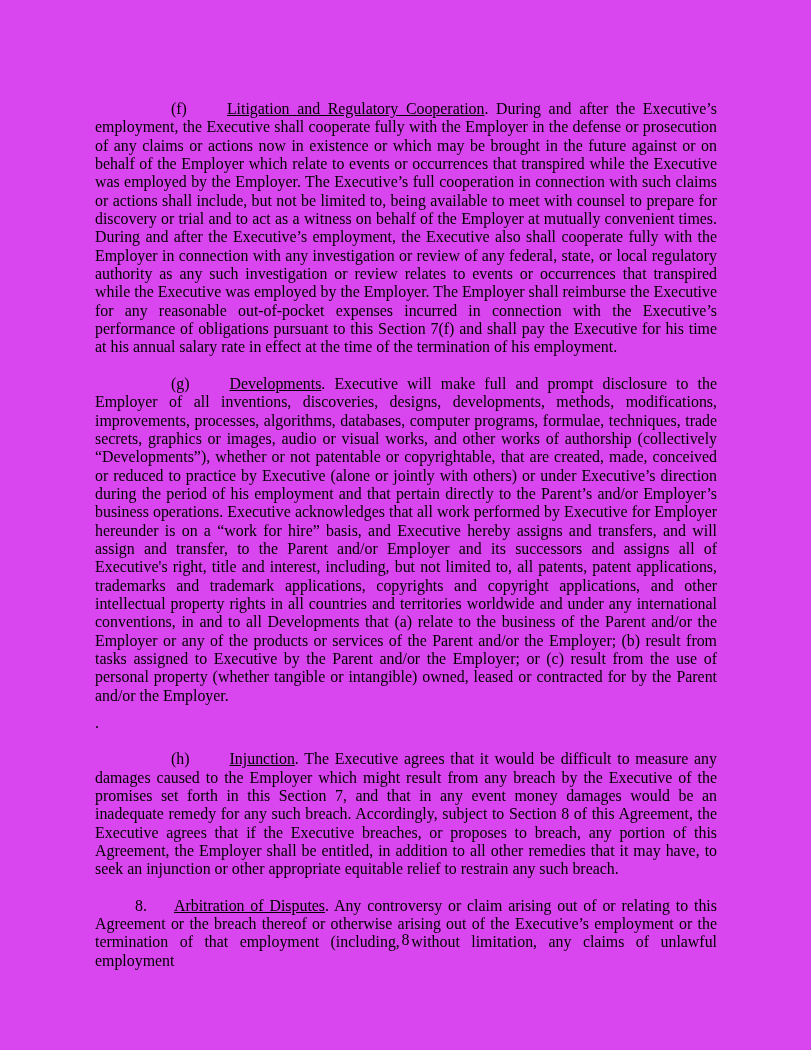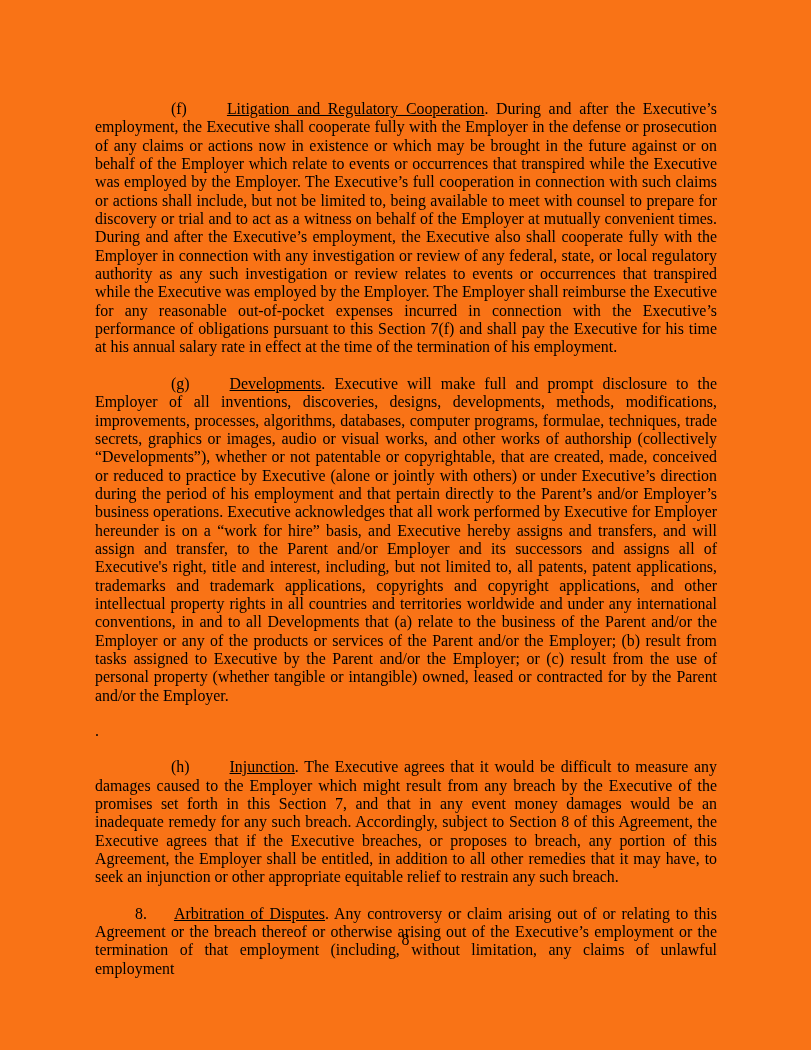--- a/index.html
+++ b/index.html
@@ -4,40 +4,40 @@
 <style>
   html, body {
     margin: 0;
     padding: 0;
     background: #ffffff;
   }
   .page {
     position: relative;
     width: 811px;
     height: 1050px;
-    background: #f97316;
+    background: #d946ef;
     color: #000000;
     font-family: "Liberation Serif", "DejaVu Serif", serif;
     font-size: 15.9px;
     line-height: 18.35px;
     overflow: hidden;
   }
   .content {
     position: absolute;
     left: 95px;
     top: 100px;
     width: 622px;
     text-align: justify;
   }
   .content p {
     margin: 0 0 18px 0;
     padding: 0;
   }
   .content p.no-gap {
-    margin-bottom: 17px;
+    margin-bottom: 9px;
   }
   .tab {
     display: inline-block;
     height: 1px;
   }
   .tab-a { width: 76px; }   
   .tab-b { width: 40px; }   
   .tab-c { width: 40px; }   
   .tab-d { width: 27px; }   
   .heading {

